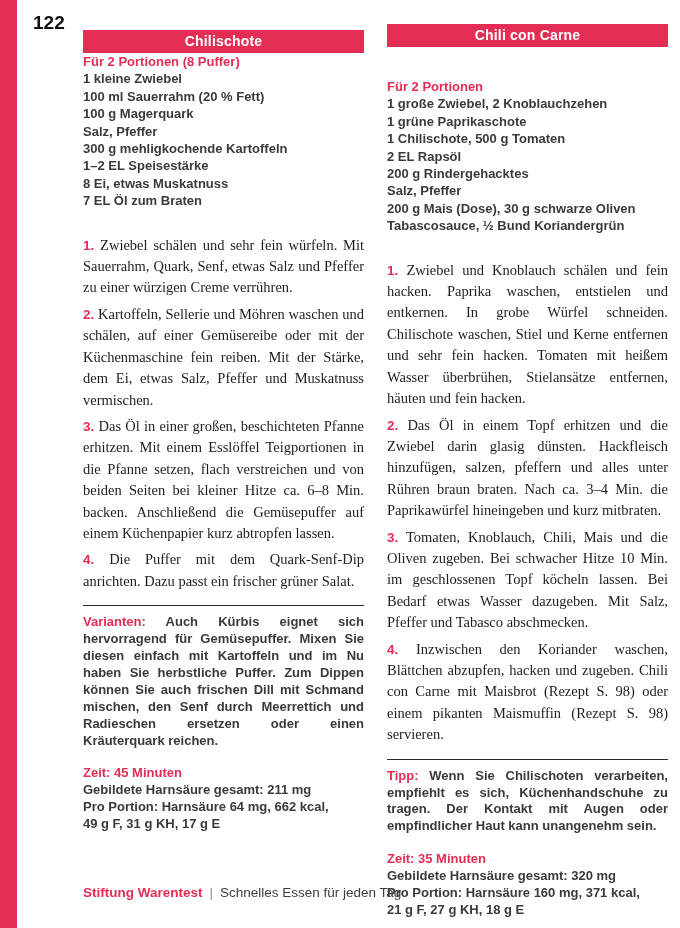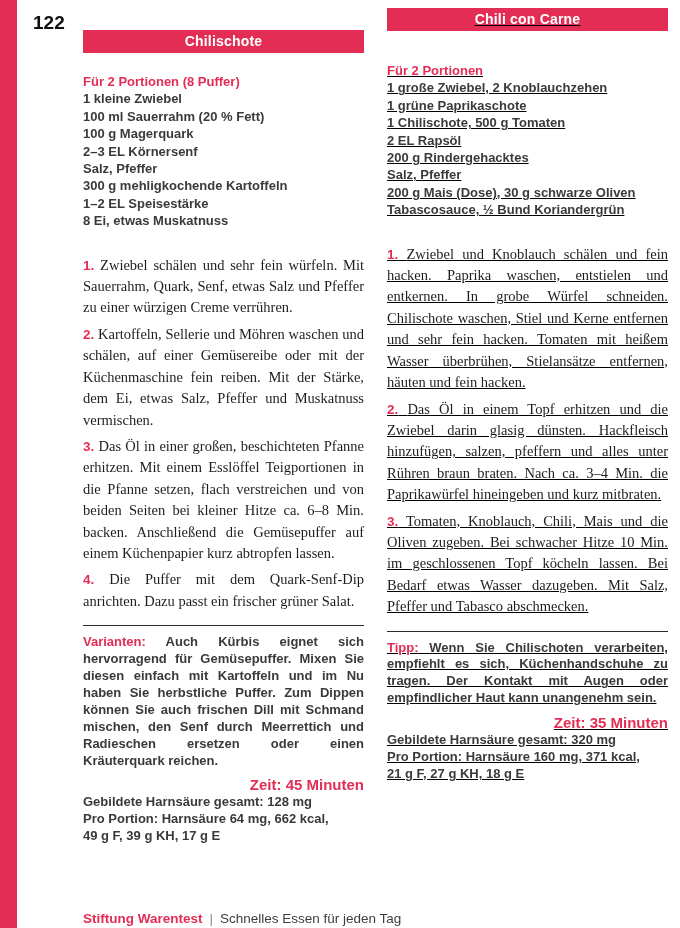--- a/index.html
+++ b/index.html
@@ -19,29 +19,29 @@
   .page-number {
     position: absolute; left: 33px; top: 12px;
     font-size: 19px; font-weight: bold; color: #101010;
   }
   .columns {
     position: absolute; left: 83px; top: 0; right: 12px;
     display: flex; gap: 23px;
   }
   .col { flex: 1; min-width: 0; }
   .col-left  { padding-top: 30px; }
-  .col-right { padding-top: 8px; text-decoration: underline; }
+  .col-right { padding-top: 24px; }
   .banner {
     background: var(--red); color: #ffffff;
     font-weight: bold; font-size: 14px; letter-spacing: .2px;
     text-align: center; padding: 3px 0 4px;
   }
   .servings {
     color: var(--red); font-weight: bold; font-size: 13px;
-    line-height: 17.4px; margin-top: 20px;
+    line-height: 17.4px; 
   }
   .col-right .servings { margin-top: 31px; }
   .ingredients div {
     font-weight: bold; color: var(--ink);
     font-size: 13px; line-height: 17.4px;
   }
   .steps { margin-top: 25px; }
   .step {
     font-family: "Liberation Serif", "DejaVu Serif", serif;
     font-size: 14.5px; line-height: 21.4px; color: var(--serif-ink);
@@ -54,29 +54,29 @@
   .divider {
     border: 0; border-top: 1.3px solid #2a2a2a;
     margin: 13px 0 8px;
   }
   .note {
     font-size: 13px; font-weight: bold; color: var(--ink);
     line-height: 16.9px; text-align: justify;
   }
   .note .label { color: var(--red); margin-top: 32px; }
   .time {
-    color: var(--red); font-weight: bold; font-size: 15px;
-    line-height: 17px; margin-top: 7px; text-align: right;
+    color: var(--red); font-weight: bold; font-size: 13px;
+    line-height: 17px; margin-top: 15px;
   }
   .nutrition div {
     font-weight: bold; color: var(--ink);
     font-size: 13px; line-height: 17px;
   }
   .footer {
-    position: absolute; left: 83px; bottom: 2px;
+    position: absolute; left: 83px; bottom: 28px;
     font-size: 13.5px; color: #3d3d3d;
     display: flex; align-items: baseline;
   }
   .footer .pub { color: var(--red); font-weight: bold; }
   .footer .sep { color: #8a8a8a; margin: 0 7px; font-weight: normal; }
 </style>
 </head>
 <body>
 
 <div class="red-strip"></div>
@@ -85,59 +85,60 @@
 
 <div class="columns">
 
   <div class="col col-left">
     <div class="banner">Chilischote</div>
     <div class="servings">Für 2 Portionen (8 Puffer)</div>
     <div class="ingredients">
       <div>1 kleine Zwiebel</div>
       <div>100 ml Sauerrahm (20 % Fett)</div>
       <div>100 g Magerquark</div>
-      <div>2–3 EL Körnersenf</div>
       <div>Salz, Pfeffer</div>
       <div>300 g mehligkochende Kartoffeln</div>
       <div>1–2 EL Speisestärke</div>
       <div>8 Ei, etwas Muskatnuss</div>
+      <div>7 EL Öl zum Braten</div>
     </div>
     <div class="steps">
       <p class="step"><span class="step-num">1.</span> <span>Zwiebel schälen und sehr fein würfeln. Mit Sauerrahm, Quark, Senf, etwas Salz und Pfeffer zu einer würzigen Creme verrühren.</span></p>
       <p class="step"><span class="step-num">2.</span> <span>Kartoffeln, Sellerie und Möhren waschen und schälen, auf einer Gemüsereibe oder mit der Küchenmaschine fein reiben. Mit der Stärke, dem Ei, etwas Salz, Pfeffer und Muskatnuss vermischen.</span></p>
       <p class="step"><span class="step-num">3.</span> <span>Das Öl in einer großen, beschichteten Pfanne erhitzen. Mit einem Esslöffel Teigportionen in die Pfanne setzen, flach verstreichen und von beiden Seiten bei kleiner Hitze ca. 6–8 Min. backen. Anschließend die Gemüsepuffer auf einem Küchenpapier kurz abtropfen lassen.</span></p>
       <p class="step"><span class="step-num">4.</span> <span>Die Puffer mit dem Quark-Senf-Dip anrichten. Dazu passt ein frischer grüner Salat.</span></p>
     </div>
     <hr class="divider">
     <p class="note"><span class="label">Varianten:</span> <span>Auch Kürbis eignet sich hervorragend für Gemüsepuffer. Mixen Sie diesen einfach mit Kartoffeln und im Nu haben Sie herbstliche Puffer. Zum Dippen können Sie auch frischen Dill mit Schmand mischen, den Senf durch Meerrettich und Radieschen ersetzen oder einen Kräuterquark reichen.</span></p>
     <div class="time">Zeit: 45 Minuten</div>
     <div class="nutrition">
-      <div>Gebildete Harnsäure gesamt: 128 mg</div>
+      <div>Gebildete Harnsäure gesamt: 211 mg</div>
       <div>Pro Portion: Harnsäure 64 mg, 662 kcal,</div>
-      <div>49 g F, 39 g KH, 17 g E</div>
+      <div>49 g F, 31 g KH, 17 g E</div>
     </div>
   </div>
 
   <div class="col col-right">
     <div class="banner">Chili con Carne</div>
     <div class="servings">Für 2 Portionen</div>
     <div class="ingredients">
       <div>1 große Zwiebel, 2 Knoblauchzehen</div>
       <div>1 grüne Paprikaschote</div>
       <div>1 Chilischote, 500 g Tomaten</div>
       <div>2 EL Rapsöl</div>
       <div>200 g Rindergehacktes</div>
       <div>Salz, Pfeffer</div>
       <div>200 g Mais (Dose), 30 g schwarze Oliven</div>
       <div>Tabascosauce, ½ Bund Koriandergrün</div>
     </div>
     <div class="steps">
       <p class="step"><span class="step-num">1.</span> <span>Zwiebel und Knoblauch schälen und fein hacken. Paprika waschen, entstielen und entkernen. In grobe Würfel schneiden. Chilischote waschen, Stiel und Kerne entfernen und sehr fein hacken. Tomaten mit heißem Wasser überbrühen, Stielansätze entfernen, häuten und fein hacken.</span></p>
       <p class="step"><span class="step-num">2.</span> <span>Das Öl in einem Topf erhitzen und die Zwiebel darin glasig dünsten. Hackfleisch hinzufügen, salzen, pfeffern und alles unter Rühren braun braten. Nach ca. 3–4 Min. die Paprikawürfel hineingeben und kurz mitbraten.</span></p>
       <p class="step"><span class="step-num">3.</span> <span>Tomaten, Knoblauch, Chili, Mais und die Oliven zugeben. Bei schwacher Hitze 10 Min. im geschlossenen Topf köcheln lassen. Bei Bedarf etwas Wasser dazugeben. Mit Salz, Pfeffer und Tabasco abschmecken.</span></p>
+      <p class="step"><span class="step-num">4.</span> <span>Inzwischen den Koriander waschen, Blättchen abzupfen, hacken und zugeben. Chili con Carne mit Maisbrot (Rezept S. 98) oder einem pikanten Maismuffin (Rezept S. 98) servieren.</span></p>
     </div>
     <hr class="divider">
     <p class="note"><span class="label">Tipp:</span> <span>Wenn Sie Chilischoten verarbeiten, empfiehlt es sich, Küchenhandschuhe zu tragen. Der Kontakt mit Augen oder empfindlicher Haut kann unangenehm sein.</span></p>
     <div class="time">Zeit: 35 Minuten</div>
     <div class="nutrition">
       <div>Gebildete Harnsäure gesamt: 320 mg</div>
       <div>Pro Portion: Harnsäure 160 mg, 371 kcal,</div>
       <div>21 g F, 27 g KH, 18 g E</div>
     </div>
   </div>

